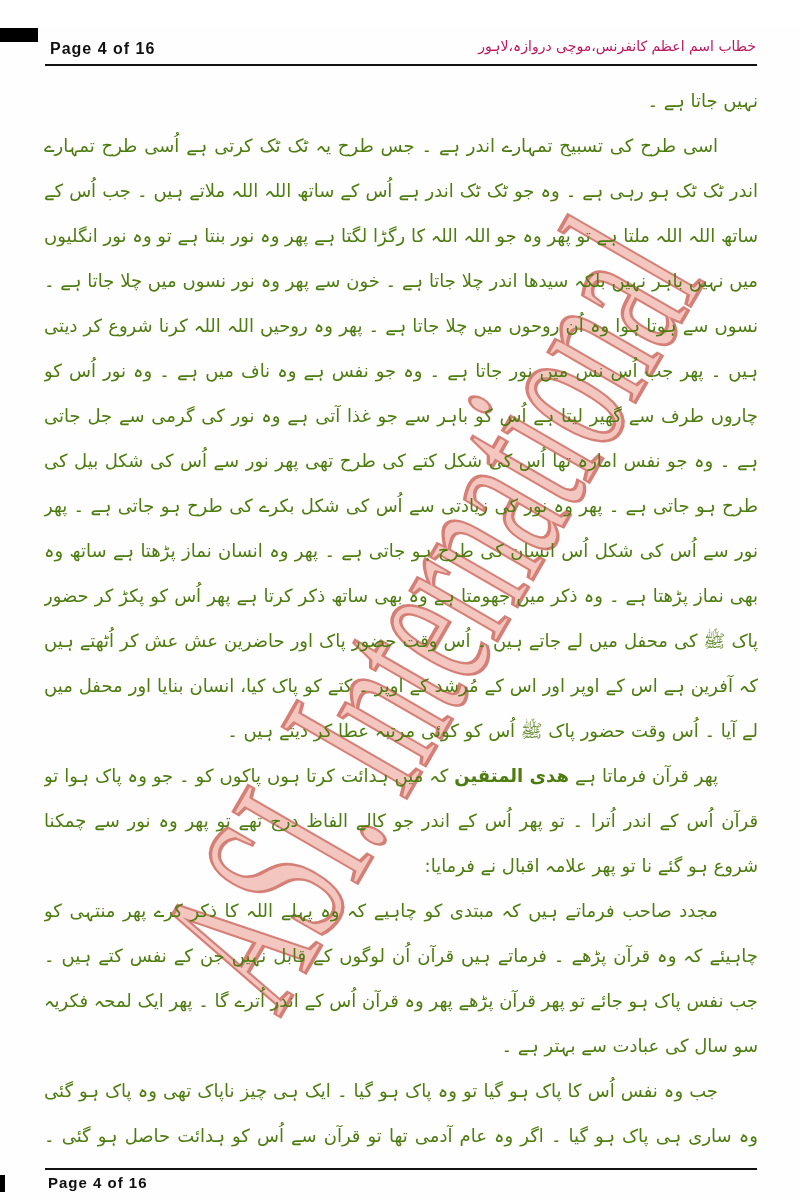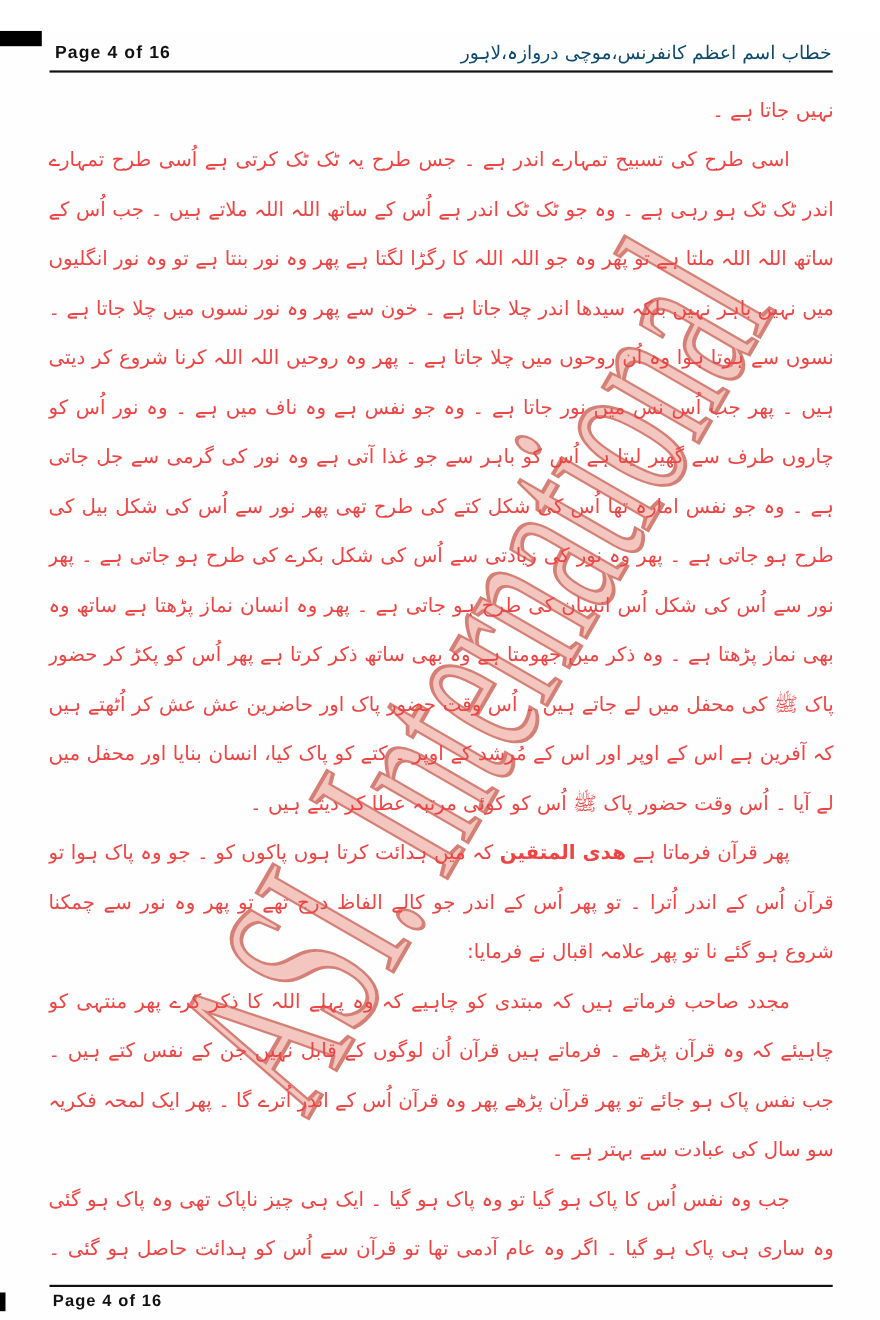--- a/index.html
+++ b/index.html
@@ -18,21 +18,21 @@
 
   
   #header-page-label{
     position:absolute;left:50px;top:12px;
     font-size:16px;font-weight:bold;color:#111;
     letter-spacing:1px;
   }
   #header-title{
     position:absolute;right:44px;top:10px;
     font-family:"DejaVu Sans", sans-serif;
-    font-size:17px;color:#0c4a6e;
+    font-size:14px;color:#be185d;
     direction:rtl;
   }
   #header-rule{
     position:absolute;left:45px;top:36px;width:712px;height:0;
     border-top:2px solid #111;
   }
 
   
   #watermark{
     position:absolute;left:430px;top:585px;
@@ -49,21 +49,21 @@
     pointer-events:none;
   }
 
   
   #body-text{
     position:absolute;left:44px;top:50px;width:714px;height:1078px;
     overflow:hidden;
     direction:rtl;
     text-align:justify;
     font-family:"DejaVu Sans", sans-serif;
-    font-size:18px;line-height:45px;color:#ef4444;
+    font-size:18px;line-height:45px;color:#4d7c0f;
     z-index:2;
   }
   #body-text p{margin:0;padding:0;}
   .para-indent{text-indent:40px;}
   #verse-line{
     text-align:center;
     font-weight:bold;
     font-size:19px;
   }
   .bold-arabic{font-weight:bold;}

